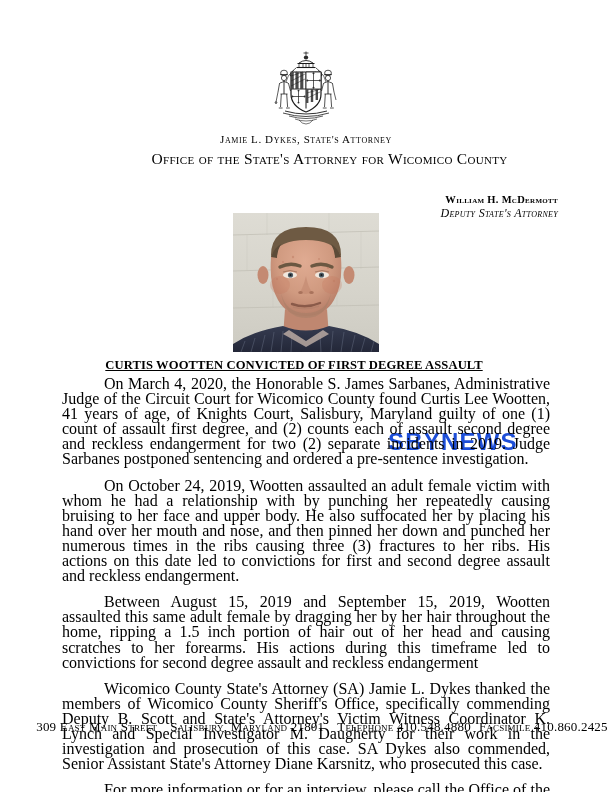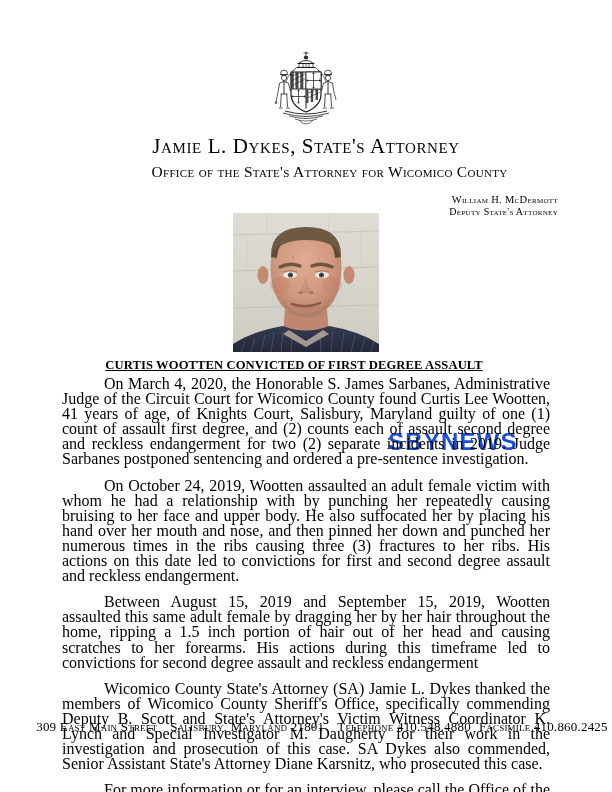--- a/index.html
+++ b/index.html
@@ -36,21 +36,21 @@
 
   .letterhead {
     position: absolute;
     left: 0;
     top: 132px;
     width: 612px;
     text-align: center;
   }
   .lh-line1 {
     font-family: "Liberation Serif", "DejaVu Serif", serif;
-    font-size: 21px;
+    font-size: 11px;
     letter-spacing: 0.6px;
     white-space: nowrap;
     line-height: 1.35;
   }
   .lh-line2 {
     font-family: "Liberation Serif", "DejaVu Serif", serif;
     font-size: 15.5px;
     letter-spacing: 0.3px;
     white-space: nowrap;
     line-height: 1.35;
@@ -66,26 +66,28 @@
     right: 54px;
     top: 193px;
     text-align: right;
     line-height: 1.25;
   }
   .deputy-name {
     font-size: 10.5px;
     font-variant: small-caps;
     letter-spacing: 0.3px;
     white-space: nowrap;
+    font-weight: bold;
   }
   .deputy-title {
-    font-size: 10px;
+    font-size: 12px;
     font-variant: small-caps;
     letter-spacing: 0.3px;
     white-space: nowrap;
+    font-style: italic;
   }
 
   
   .photo {
     position: absolute;
     left: 233px;
     top: 213px;
     width: 146px;
     height: 139px;
     overflow: hidden;

